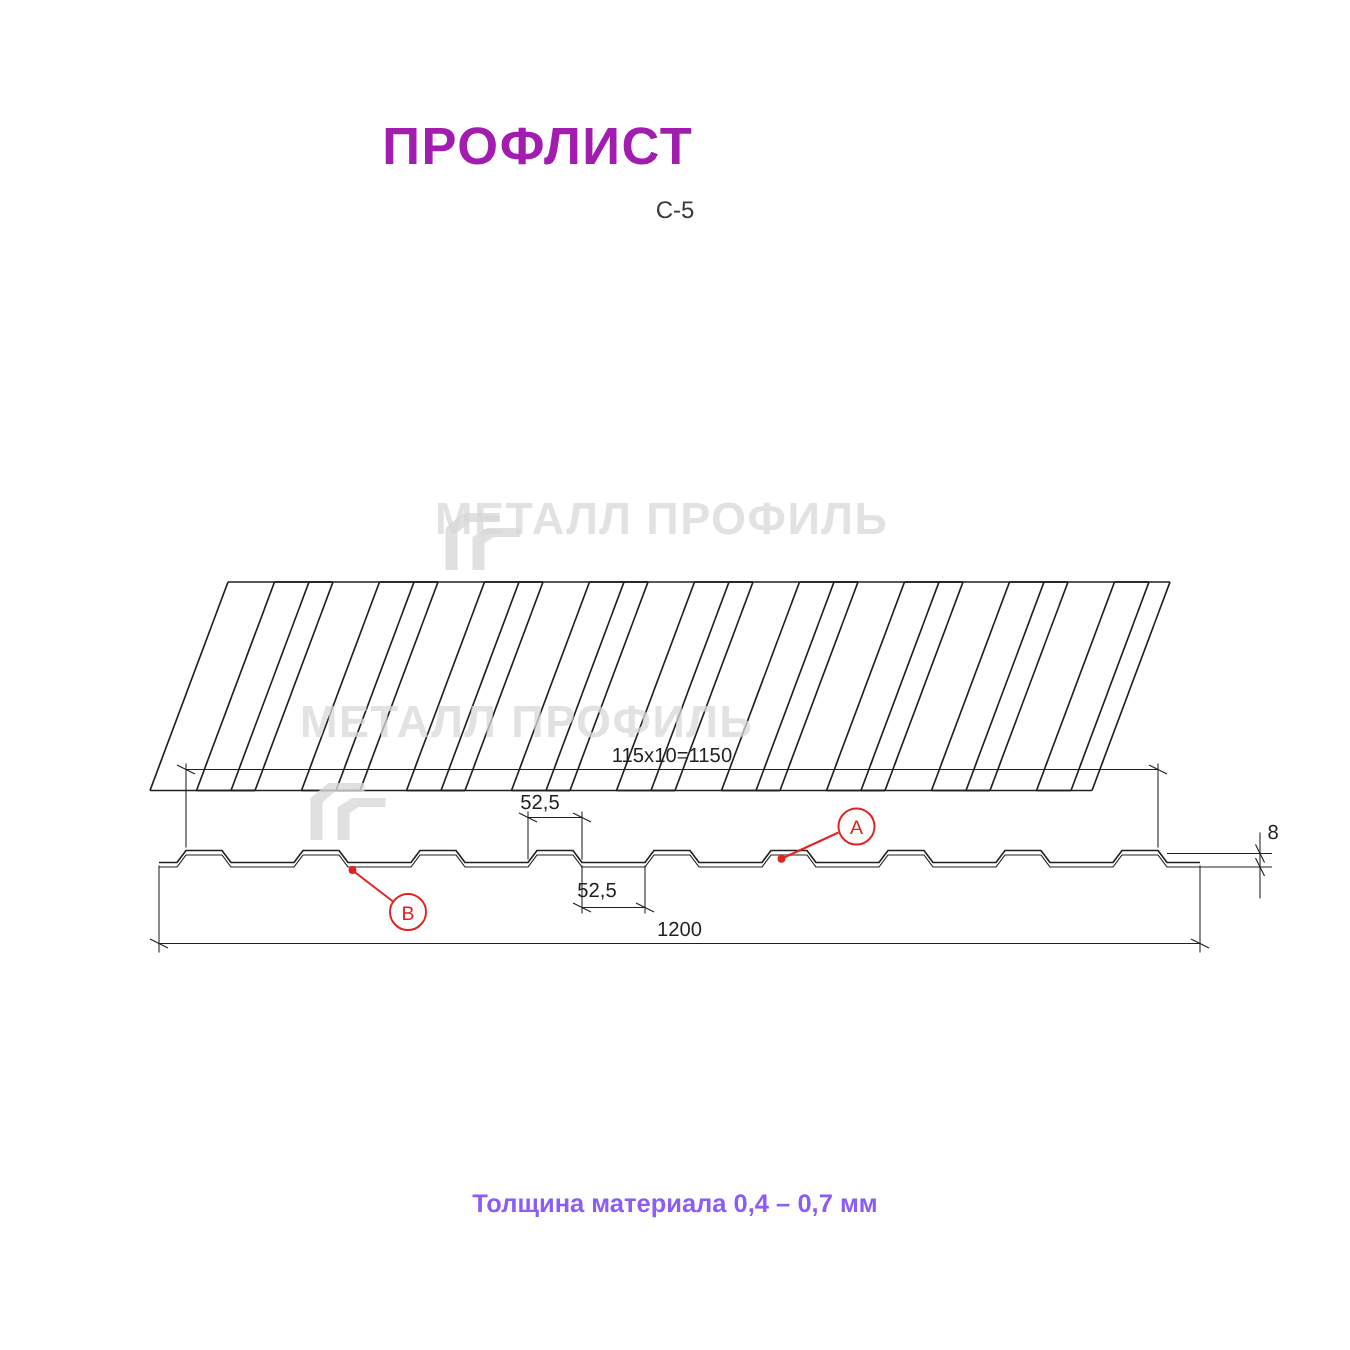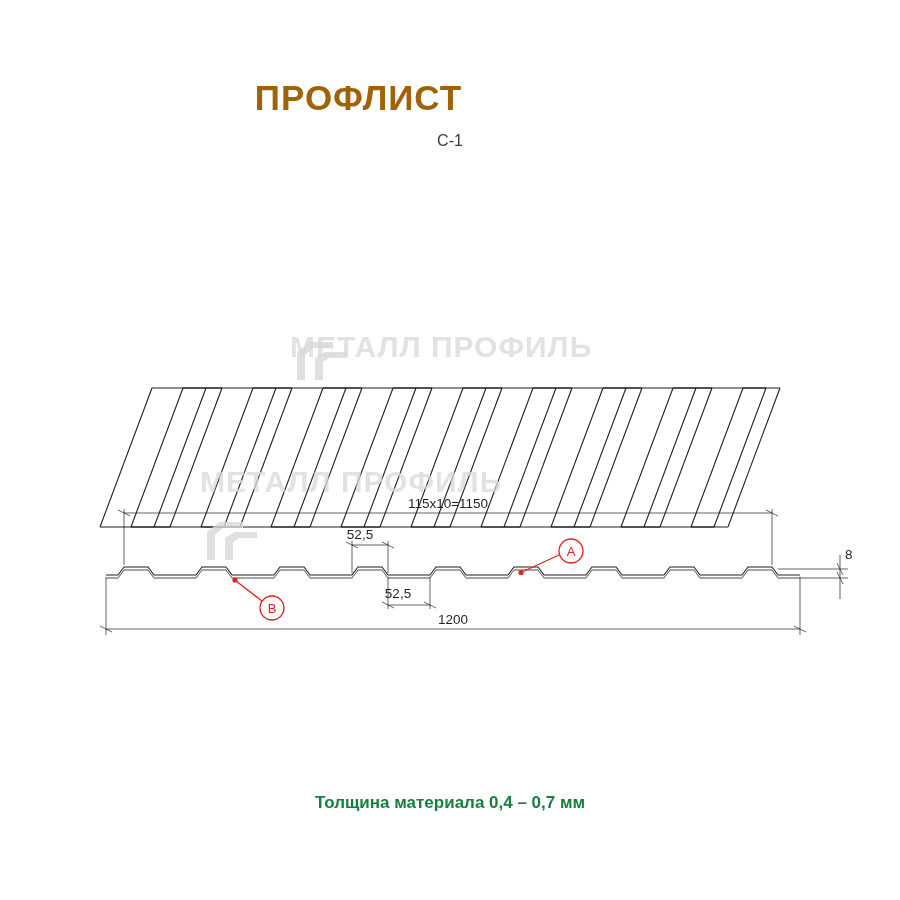--- a/index.html
+++ b/index.html
@@ -22,41 +22,41 @@
   
   .title {
     position: absolute;
     top: 78px;
     left: 0;
     width: 717px;
     text-align: center;
     font-size: 35px;
     font-weight: bold;
     letter-spacing: 1px;
-    color: #a16207;
+    color: #a21caf;
   }
   .subtitle {
     position: absolute;
     top: 132px;
     left: 0;
     width: 900px;
     text-align: center;
     font-size: 16px;
     color: #3a3a3a;
   }
   
   .footer-note {
     position: absolute;
     top: 793px;
     left: 0;
     width: 900px;
     text-align: center;
     font-size: 17px;
     font-weight: bold;
-    color: #15803d;
+    color: #8b5cf6;
   }
   
   .iso-wrap, .section-wrap {
     position: absolute;
     left: 0;
     width: 900px;
   }
   .iso-wrap { top: 175px; height: 230px; }
   .section-wrap { top: 477px; height: 180px; }
 
@@ -99,21 +99,21 @@
   }
   .wm-logo-1 { top: 338px; left: 293px; }
   .wm-logo-2 { top: 518px; left: 203px; }
 </style>
 </head>
 <body>
 
 <div class="page">
 
   <div class="title">ПРОФЛИСТ</div>
-  <div class="subtitle">С-1</div>
+  <div class="subtitle">С-5</div>
 
   <div class="iso-wrap">
     <svg width="900" height="230" viewBox="0 0 900 230">
       <g>
 
         <path class="ln" d="M152 213 L780 213"></path>
 
         <path class="ln" d="M100 352 L728 352"></path>
 
         <path class="ln" d="M152 213 L100 352"></path>

